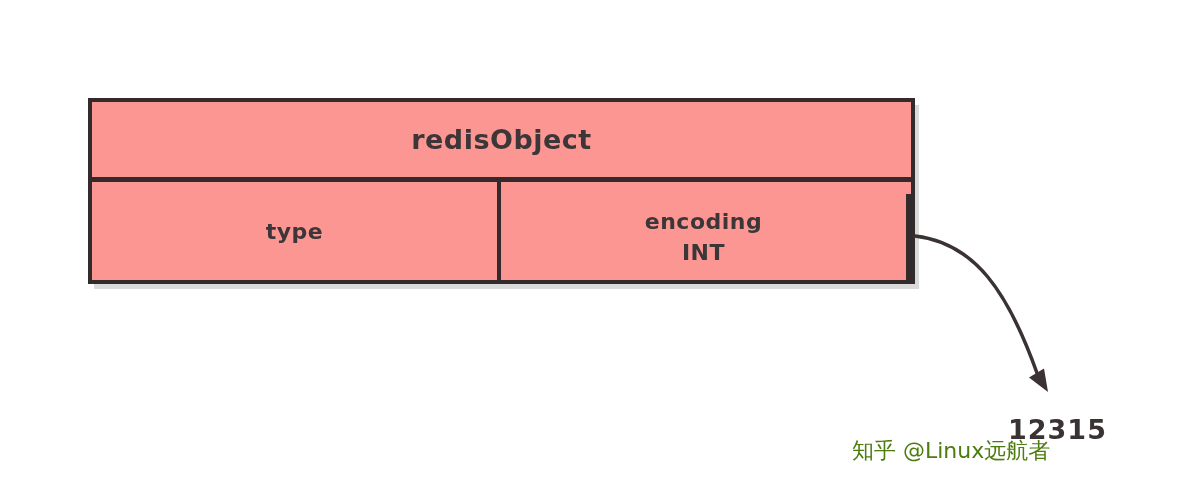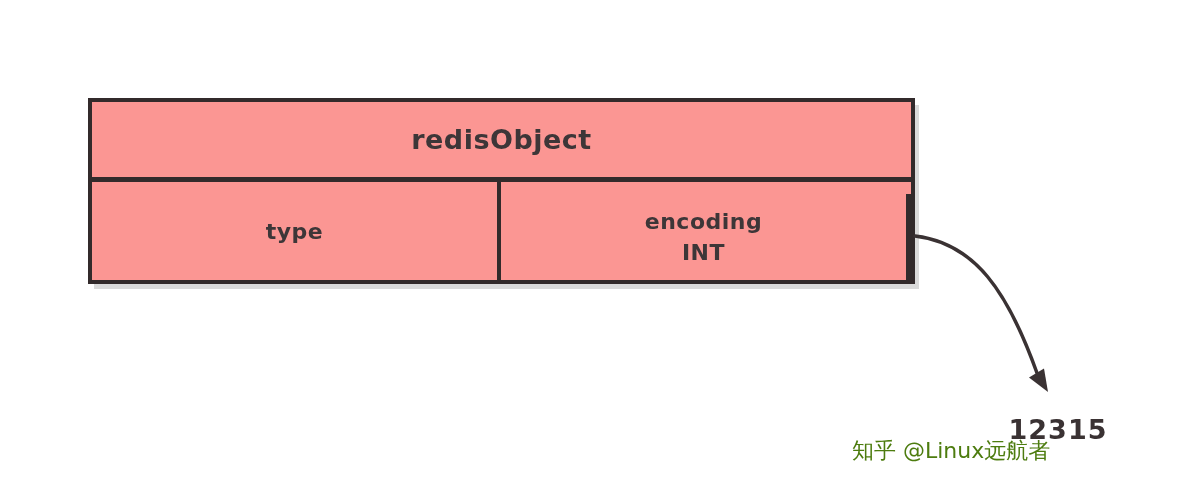--- a/index.html
+++ b/index.html
@@ -69,21 +69,20 @@
     width: 175px;
     height: 180px;
   }
 
   
   .pointer-value {
     position: absolute;
     left: 1008px;
     top: 414px;
     width: 100px;
-    text-align: center;
     font-size: 27px;
     font-weight: bold;
     color: #3A3233;
     letter-spacing: 1px;
   }
 
   
   .watermark {
     position: absolute;
     left: 852px;

